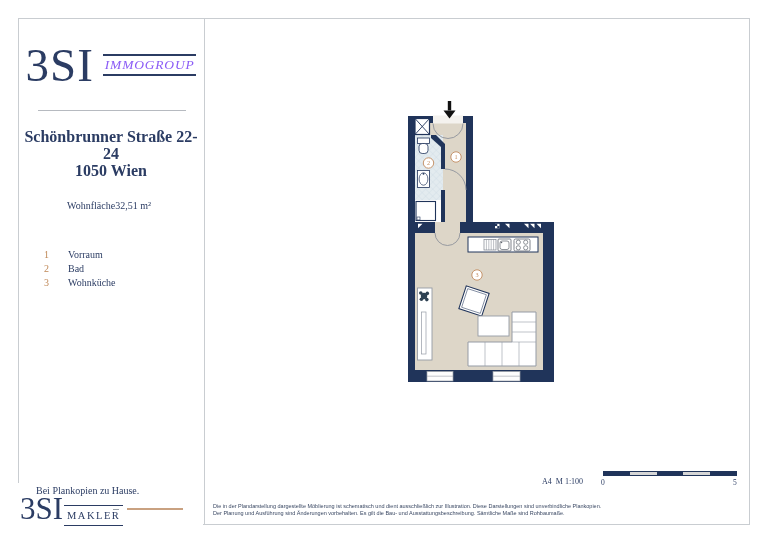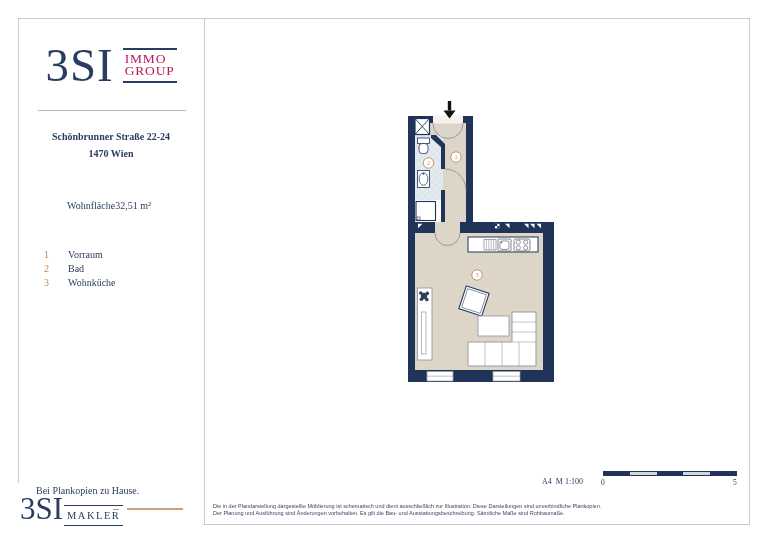--- a/index.html
+++ b/index.html
@@ -4,26 +4,26 @@
 <style>
   html,body{margin:0;padding:0;background:#ffffff;}
   .page{position:relative;width:770px;height:544px;background:#ffffff;overflow:hidden;
         font-family:"Liberation Serif","DejaVu Serif",serif;color:#2b3c63;}
   .frame{position:absolute;left:18px;top:18px;width:730px;height:505px;border:1px solid #c9cdd1;}
   .divider{position:absolute;left:204px;top:18px;width:1px;height:506px;background:#c9cdd1;}
 
   
   .logo{position:absolute;left:18px;top:44px;width:186px;display:flex;justify-content:center;align-items:center;gap:9px;}
   .logo-brand{font-size:47px;line-height:42px;letter-spacing:1px;color:#2b3c63;}
-  .logo-sub{display:flex;flex-direction:column;border-top:2px solid #2b3c63;border-bottom:2px solid #2b3c63;
-            padding:3px 2px;font-size:13.5px;line-height:12.5px;letter-spacing:.8px;color:#be185d;}
+  .logo-sub{display:flex;flex-direction:row;border-top:2px solid #2b3c63;border-bottom:2px solid #2b3c63;
+            padding:3px 2px;font-size:13.5px;line-height:12.5px;letter-spacing:.8px;color:#8b5cf6;font-style:italic;}
   .sep{position:absolute;left:38px;top:110px;width:148px;height:1px;background:#b6bac0;}
 
   
-  .address{position:absolute;left:18px;top:128px;width:186px;text-align:center;font-weight:bold;font-size:10px;line-height:17px;}
+  .address{position:absolute;left:18px;top:128px;width:186px;text-align:center;font-weight:bold;font-size:16px;line-height:17px;}
   .unit{position:absolute;left:18px;top:173px;width:186px;text-align:center;font-weight:bold;font-size:11px;color:#bf8756;}
   .area-row{position:absolute;left:44px;top:200px;width:130px;display:flex;justify-content:center;font-size:10px;}
   .rooms{position:absolute;left:44px;top:248px;font-size:10px;line-height:14px;}
   .room-row{display:flex;}
   .room-num{width:24px;color:#bf8756;}
   .room-name{color:#2b3c63;}
 
   
   .plan{position:absolute;left:408px;top:100px;width:150px;height:290px;}
 
@@ -59,21 +59,21 @@
     <span class="logo-brand">3SI</span>
     <span class="logo-sub">
       <span>IMMO</span>
       <span>GROUP</span>
     </span>
   </div>
   <div class="sep"></div>
 
   <div class="address">
     <div>Schönbrunner Straße 22-24</div>
-    <div>1470 Wien</div>
+    <div>1050 Wien</div>
   </div>
   <div class="area-row">
     <span>Wohnfläche</span>
     <span>32,51 m²</span>
   </div>
 
   <div class="rooms">
     <div class="room-row">
       <span class="room-num">1</span>
       <span class="room-name">Vorraum</span>

